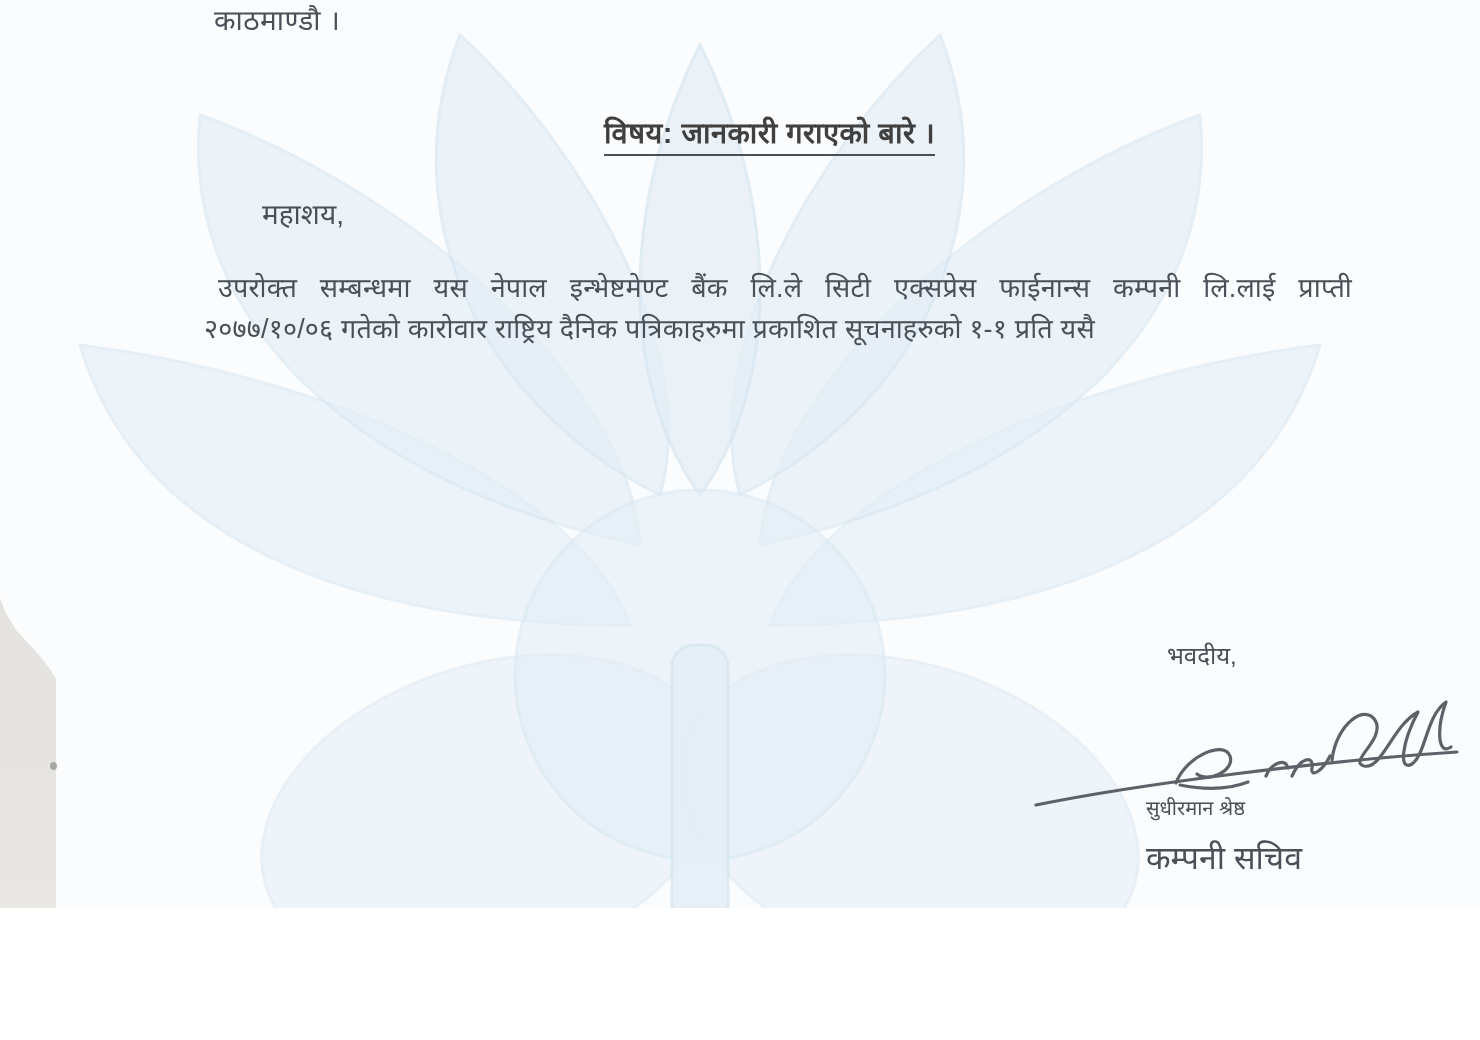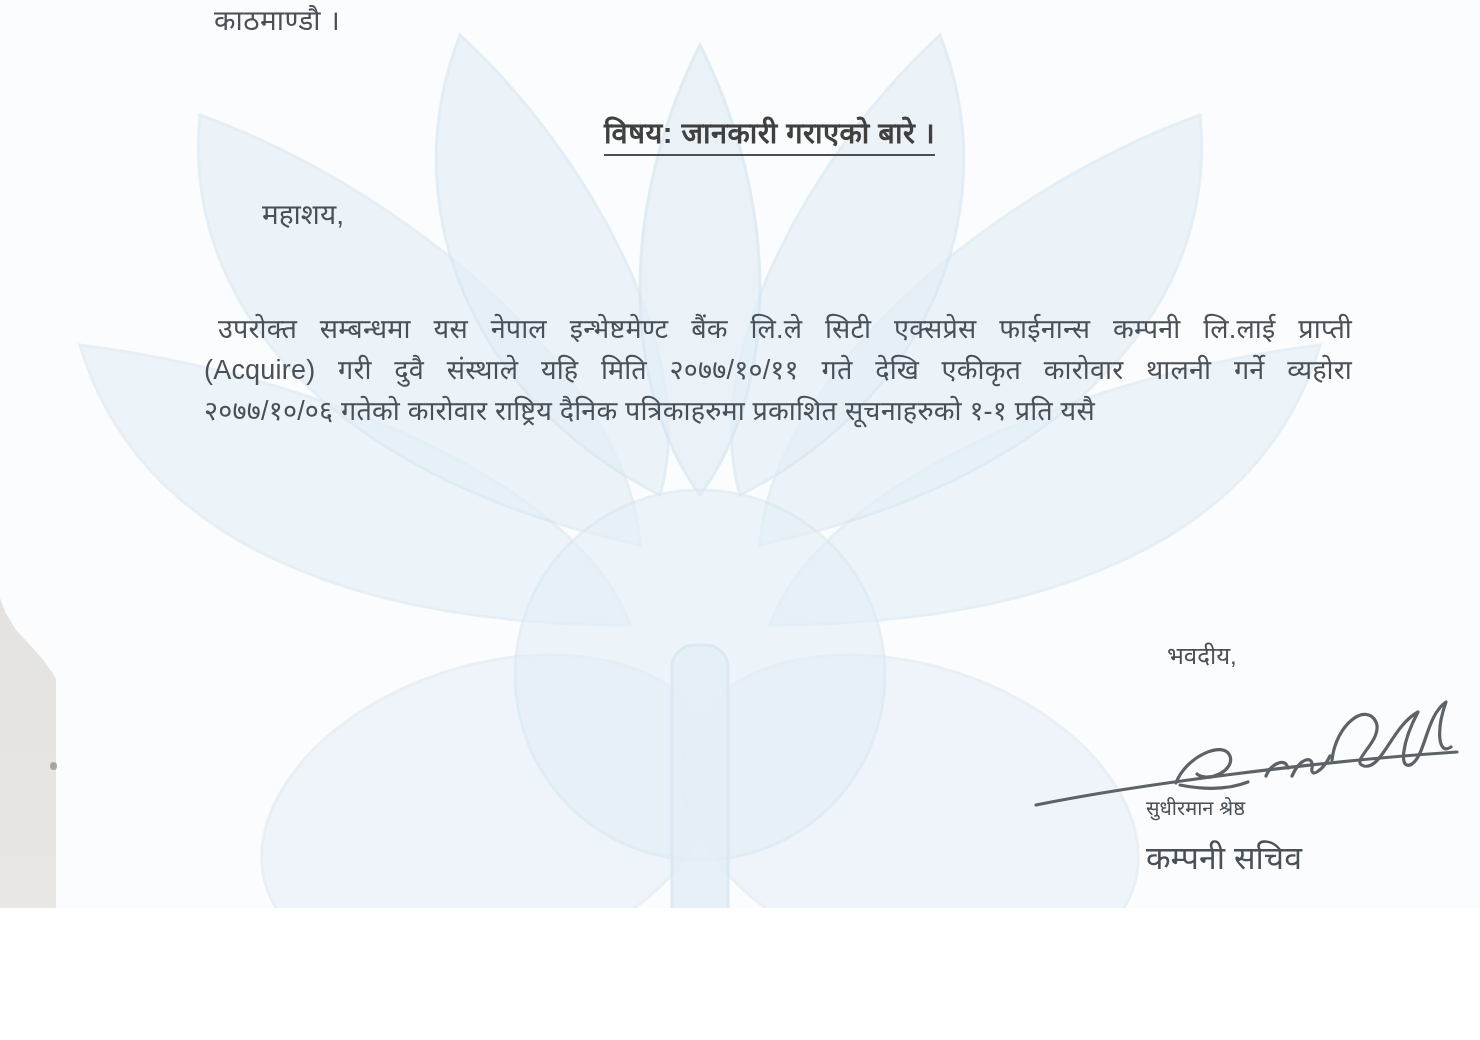--- a/index.html
+++ b/index.html
@@ -28,21 +28,21 @@
     font-size:29px;font-weight:700;letter-spacing:.5px;
     padding-bottom:3px;border-bottom:2px solid var(--ink,#4a5057);
     color:#404040;
   }
   .salutation{position:absolute;left:214px;top:194px;font-size:28px;margin-left:48px;}
   .body-block{
     position:absolute;left:204px;top:268px;width:1148px;
     font-size:27px;line-height:41px;letter-spacing:.2px;
   }
   .body-line{text-align:justify;text-align-last:justify;white-space:normal;}
-  .body-line:first-child{padding-left:14px;margin-top:41px;}
+  .body-line:first-child{padding-left:14px;}
   .body-line:last-child{text-align-last:left;}
   .closing{position:absolute;left:1167px;top:638px;font-size:24px;}
   .signature{position:absolute;left:1030px;top:684px;width:432px;height:128px;}
   .sig-name{position:absolute;left:1146px;top:794px;font-size:20px;}
   .sig-title{position:absolute;left:1146px;top:835px;font-size:32px;}
 </style>
 </head>
 <body>
 
 <div class="page">
@@ -76,21 +76,20 @@
   <div class="smudge" style="left:120px;top:1012px;width:55px;height:9px;"></div>
 
   <div class="city">काठमाण्डौ ।</div>
 
   <div class="subject">विषय: जानकारी गराएको बारे ।</div>
 
   <div class="salutation">महाशय,</div>
 
   <div class="body-block">
       <div class="body-line">उपरोक्त सम्बन्धमा यस नेपाल इन्भेष्टमेण्ट बैंक लि.ले सिटी एक्सप्रेस फाईनान्स कम्पनी लि.लाई प्राप्ती</div>
-      <div class="body-line">(Acquire) गरी दुवै संस्थाले यहि मिति २०७७/१०/११ गते देखि एकीकृत कारोवार थालनी गर्ने व्यहोरा</div>
       <div class="body-line">२०७७/१०/०६ गतेको कारोवार राष्ट्रिय दैनिक पत्रिकाहरुमा प्रकाशित सूचनाहरुको १-१ प्रति यसै</div>
     </div>
 
   <div class="closing">भवदीय,</div>
 
   <svg class="signature" viewBox="0 0 432 128" xmlns="http://www.w3.org/2000/svg">
     <g fill="none" stroke="var(--signature_ink,#5d6268)" stroke-width="3.2" stroke-linecap="round" stroke-linejoin="round">
       <path d="M6,121 C110,100 290,77 427,68"></path>
       <path d="M146,99 C156,72 194,56 200,72 C205,87 178,99 167,90"></path>
       <path d="M150,101 C180,107 200,105 218,98"></path>

